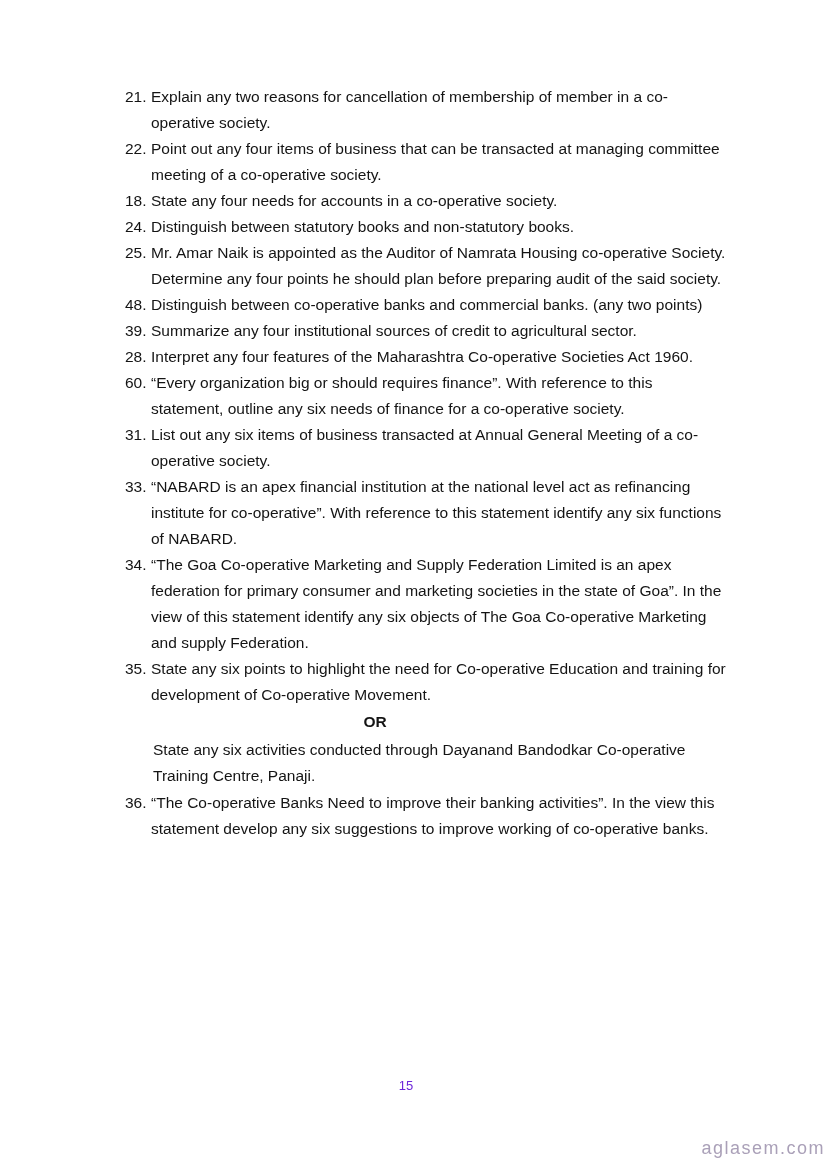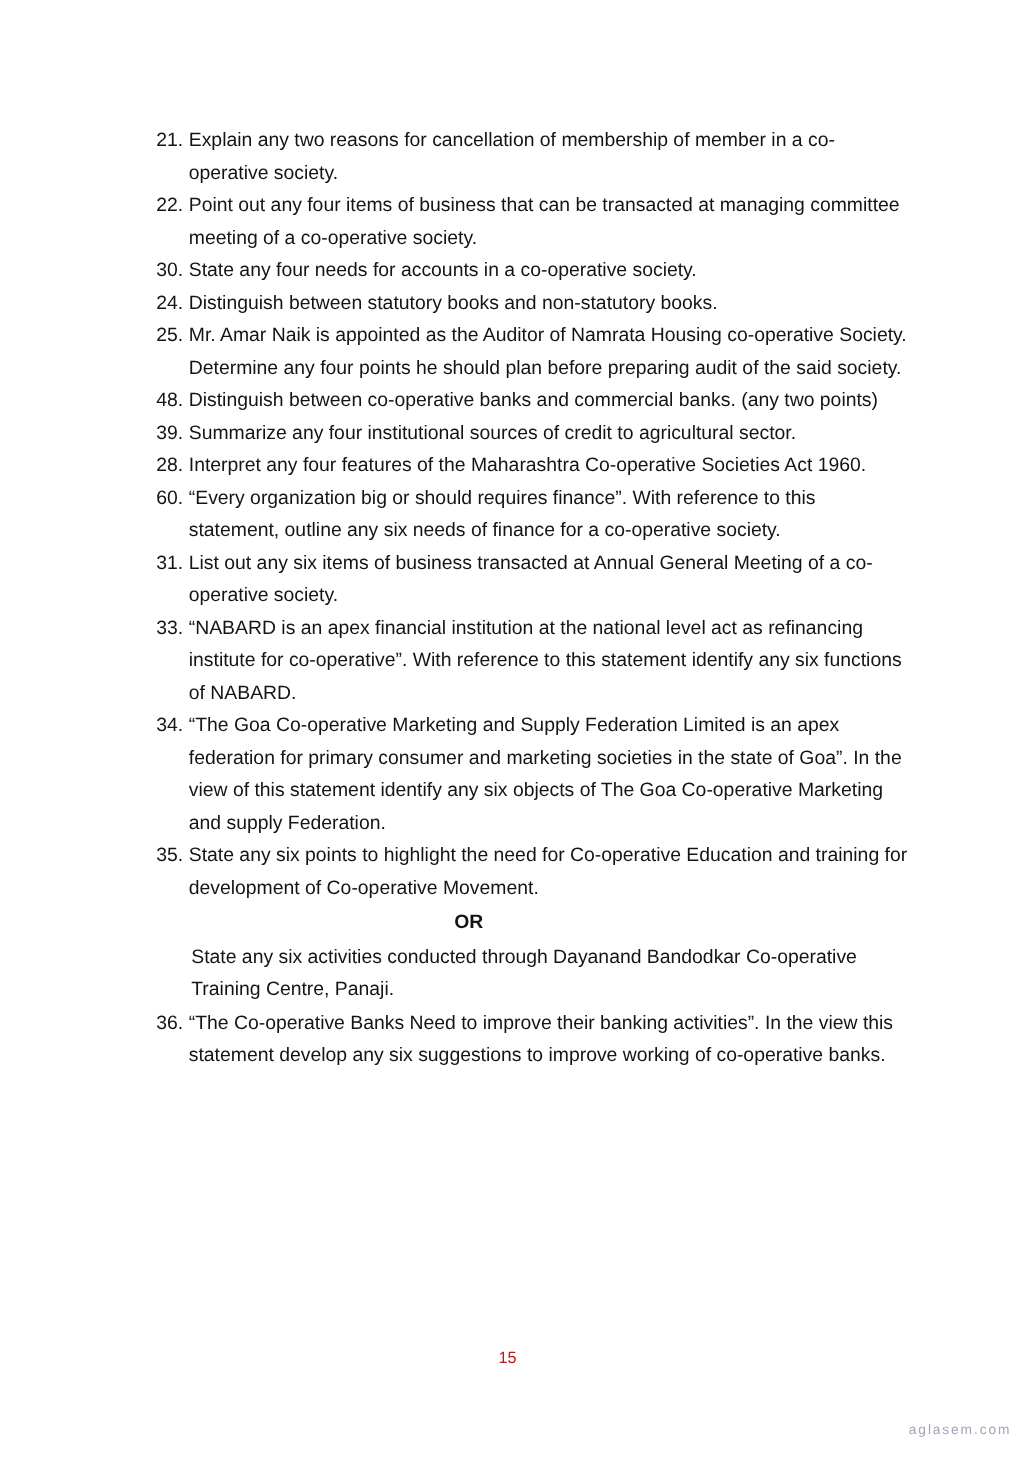--- a/index.html
+++ b/index.html
@@ -12,21 +12,21 @@
     width: 827px;
     height: 1169px;
     background: #ffffff;
     overflow: hidden;
     font-family: "Liberation Sans", sans-serif;
     color: #141414;
   }
   .content {
     position: absolute;
     left: 125px;
-    top: 100px;
+    top: 84px;
     width: 604px;
     font-size: 15.5px;
     line-height: 26px;
   }
   .question {
     display: flex;
     align-items: flex-start;
   }
   .qnum {
     flex: 0 0 26px;
@@ -45,49 +45,49 @@
     margin-left: 28px;
     margin-bottom: 1px;
   }
   .page-number {
     position: absolute;
     left: 0;
     right: 15px;
     top: 1078px;
     text-align: center;
     font-size: 13px;
-    color: #b91c1c;
+    color: #6d28d9;
     font-family: "Liberation Sans", sans-serif;
   }
   .watermark {
     position: absolute;
-    right: 18px;
+    right: 2px;
     top: 1138px;
-    font-size: 11px;
+    font-size: 18px;
     letter-spacing: 1.5px;
     color: #aaa0b8;
     font-family: "Liberation Sans", sans-serif;
   }
 </style>
 </head>
 <body>
 
 <div class="page">
   <div class="content">
 
     <div class="question">
       <span class="qnum">21.</span>
       <span class="qtext">Explain any two reasons for cancellation of membership of member in a co-operative society.</span>
     </div>
     <div class="question">
       <span class="qnum">22.</span>
       <span class="qtext">Point out any four items of business that can be transacted at managing committee meeting of a co-operative society.</span>
     </div>
     <div class="question">
-      <span class="qnum">30.</span>
+      <span class="qnum">18.</span>
       <span class="qtext">State any four needs for accounts in a co-operative society.</span>
     </div>
     <div class="question">
       <span class="qnum">24.</span>
       <span class="qtext">Distinguish between statutory books and non-statutory books.</span>
     </div>
     <div class="question">
       <span class="qnum">25.</span>
       <span class="qtext">Mr. Amar Naik is appointed as the Auditor of Namrata Housing co-operative Society. Determine any four points he should plan before preparing audit of the said society.</span>
     </div>

